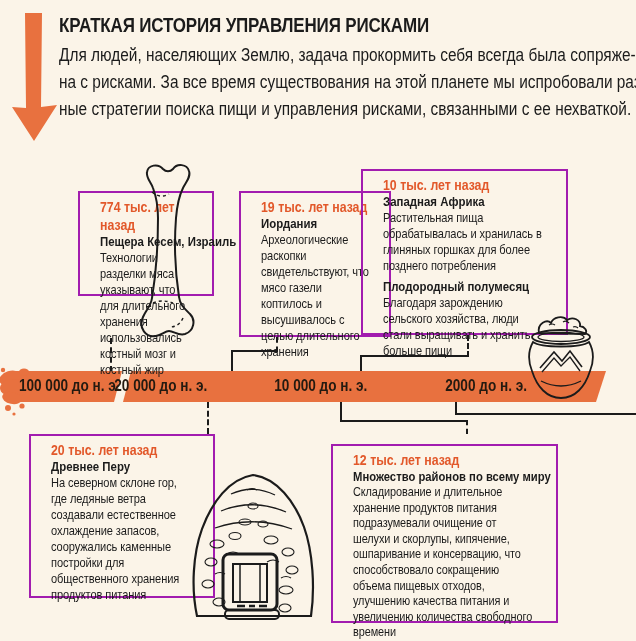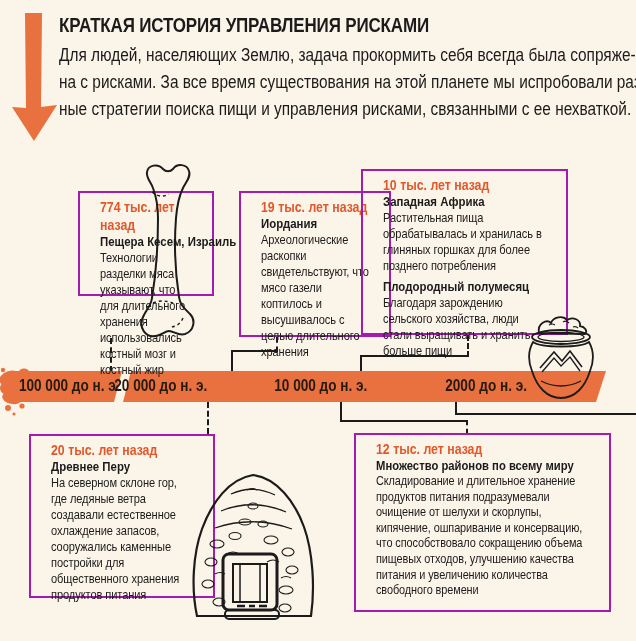--- a/index.html
+++ b/index.html
@@ -125,21 +125,21 @@
   </div>
 
   <div class="card" style="left:29px; top:434px; width:186px; height:164px;">
     <div class="cond">
       <div class="age">20 тыс. лет назад</div>
       <div class="place">Древнее Перу</div>
       <div class="body">На северном склоне гор, где ледяные ветра создавали естественное охлаждение запасов, сооружались каменные постройки для общественного хранения продуктов питания</div>
     </div>
   </div>
 
-  <div class="card small" style="left:331px; top:433px; width:257px; height:179px;margin-left:23px;">
+  <div class="card small" style="left:331px; top:444px; width:227px; height:179px;">
     <div class="cond">
       <div class="age">12 тыс. лет назад</div>
       <div class="place">Множество районов по всему миру</div>
       <div class="body">Складирование и длительное хранение продуктов питания подразумевали очищение от шелухи и скорлупы, кипячение, ошпаривание и консервацию, что способствовало сокращению объема пищевых отходов, улучшению качества питания и увеличению количества свободного времени</div>
     </div>
   </div>
 
   <svg class="ill" style="left:138px; top:162px;" width="58" height="186" viewBox="0 0 58 186">
     <path class="ink" stroke-width="2" fill="#fbf4e8" d="M25,7 C20,1 10,3 9,10 C8,16 13,20 15,26 C18,34 20,44 20,56
          C20,84 18,112 14,136 C13,144 8,148 5,155 C0,166 8,176 18,174

